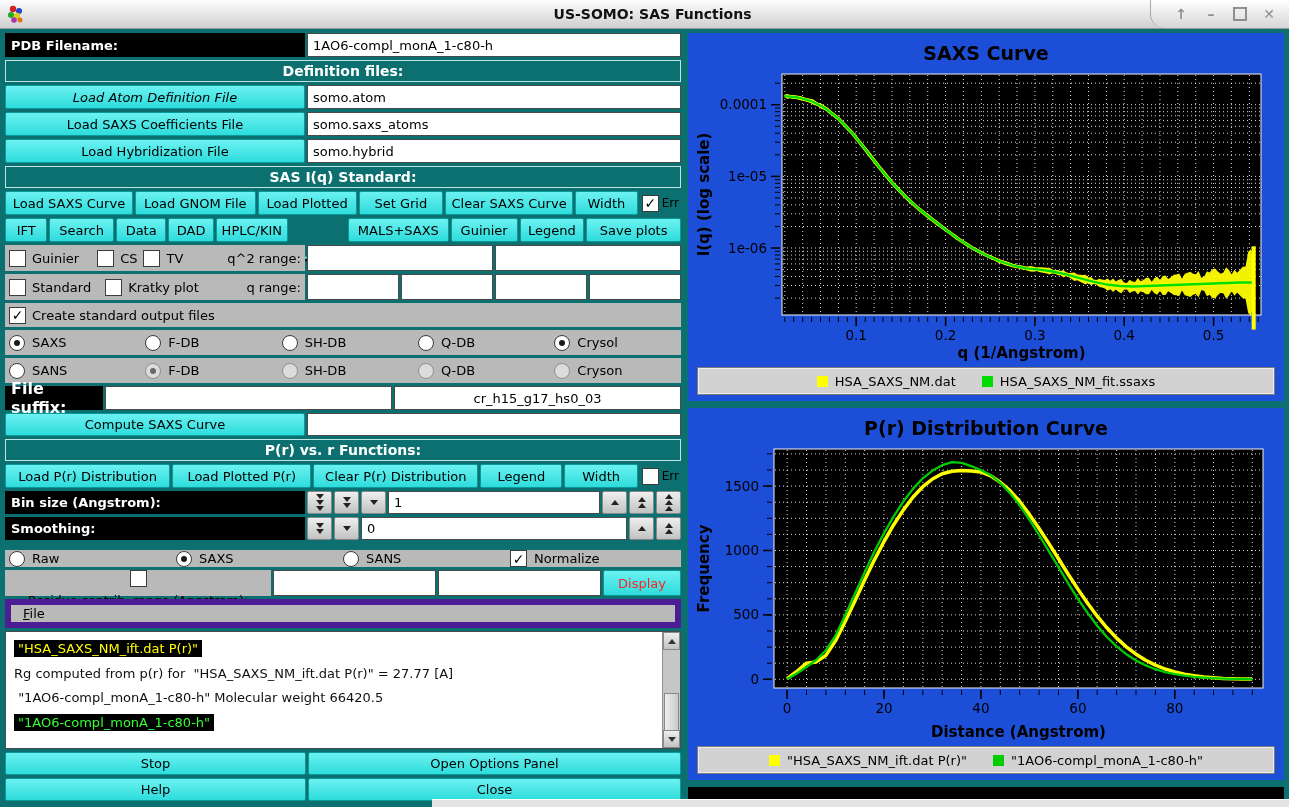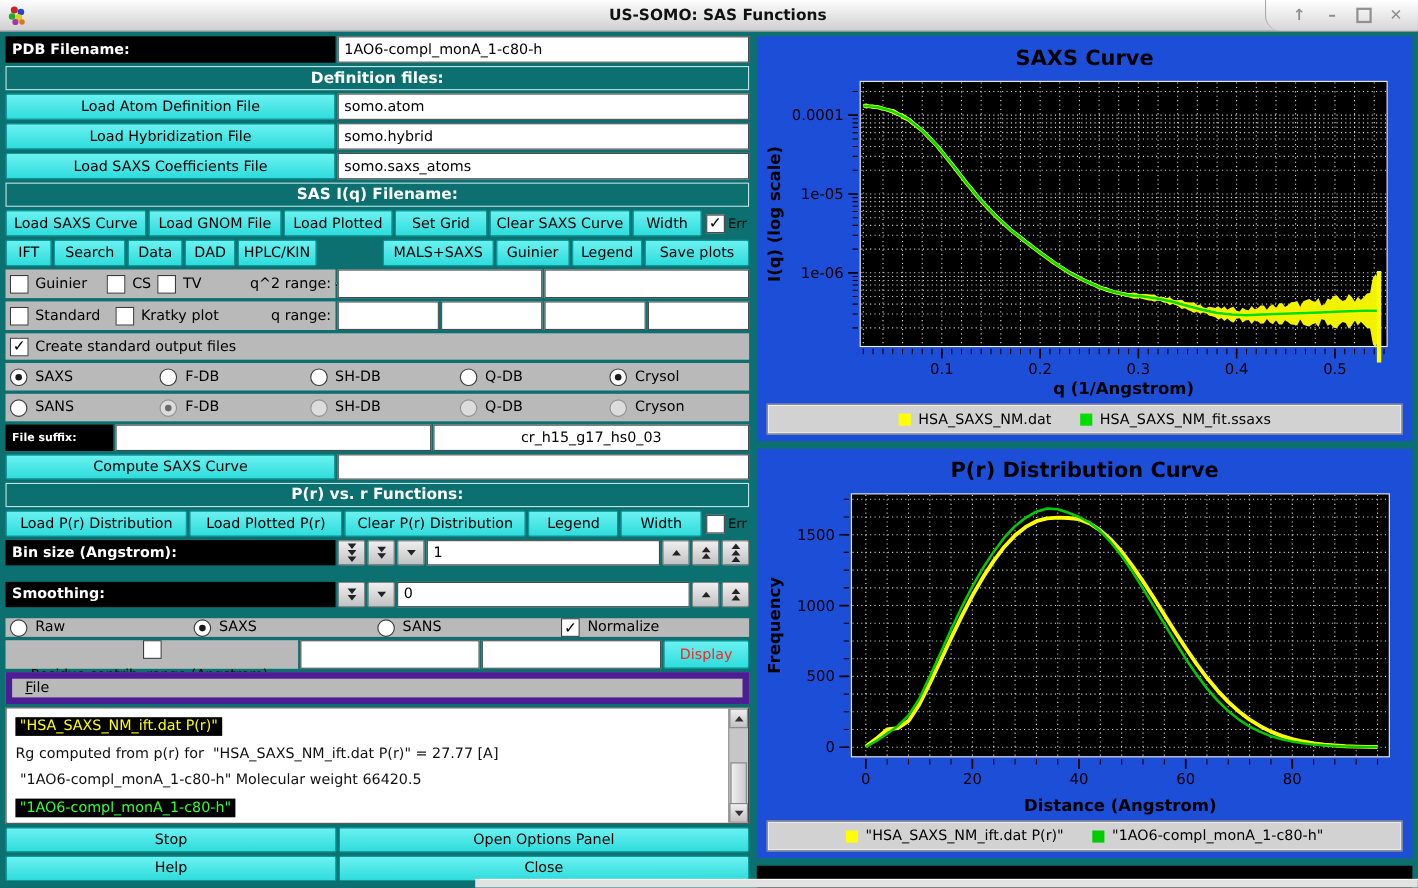--- a/index.html
+++ b/index.html
@@ -87,33 +87,33 @@
     <div class="left">
 
       <div class="row" style="height:24px;">
         <div class="lbl-black" style="width:288px;">PDB Filename:</div>
         <input class="field" style="flex: 1 1 0%;" value="1AO6-compl_monA_1-c80-h">
       </div>
 
       <div class="hdr">Definition files:</div>
 
       <div class="row" style="height:24px;">
-        <div class="btn" style="width:288px;">Load Atom Definition File</div>
+        <div class="btn" style="width:288px;font-style:italic;">Load Atom Definition File</div>
         <input class="field" style="flex: 1 1 0%;" value="somo.atom">
+      </div>
+      <div class="row" style="height:24px;">
+        <div class="btn" style="width:288px;">Load SAXS Coefficients File</div>
+        <input class="field" style="flex: 1 1 0%;" value="somo.saxs_atoms">
       </div>
       <div class="row" style="height:24px;">
         <div class="btn" style="width:288px;">Load Hybridization File</div>
         <input class="field" style="flex: 1 1 0%;" value="somo.hybrid">
       </div>
-      <div class="row" style="height:24px;">
-        <div class="btn" style="width:288px;">Load SAXS Coefficients File</div>
-        <input class="field" style="flex: 1 1 0%;" value="somo.saxs_atoms">
-      </div>
-
-      <div class="hdr">SAS I(q) Filename:</div>
+
+      <div class="hdr">SAS I(q) Standard:</div>
 
       <div class="row" style="height:24px;">
         <div class="btn" style="flex:1.6;">Load SAXS Curve</div>
         <div class="btn" style="flex:1.5;">Load GNOM File</div>
         <div class="btn" style="flex:1.2;">Load Plotted</div>
         <div class="btn" style="flex:1;">Set Grid</div>
         <div class="btn" style="flex:1.6;">Clear SAXS Curve</div>
         <div class="btn" style="flex:.7;">Width</div>
         <span style="display:flex;align-items:center;gap:3px;padding:0 2px;">
           <span class="cb on"></span>
@@ -213,21 +213,21 @@
               <span>Q-DB</span>
             </span>
           <span style="flex:.9;display:flex;align-items:center;gap:7px;">
               <span class="radio dis"></span>
               <span>Cryson</span>
             </span>
         </div>
       </div>
 
       <div class="row" style="height:24px;">
-        <div class="lbl-black" style="width:86px;font-size:10px;">File suffix:</div>
+        <div class="lbl-black" style="width:86px;font-size:16px;">File suffix:</div>
         <input class="field" style="flex: 1 1 0%;">
         <input class="field" style="flex: 1 1 0%; text-align: center;" value="cr_h15_g17_hs0_03">
       </div>
 
       <div class="row" style="height:23px;">
         <div class="btn" style="width:288px;">Compute SAXS Curve</div>
         <input class="field" style="flex: 1 1 0%;">
       </div>
 
       <div class="hdr">P(r) vs. r Functions:</div>
@@ -266,21 +266,21 @@
             <i class="up"></i>
             <i class="up"></i>
           </span>
         <span class="spin">
             <i class="up"></i>
             <i class="up"></i>
             <i class="up"></i>
           </span>
       </div>
 
-      <div class="row" style="height:23px;margin-top:12px;">
+      <div class="row" style="height:23px;">
         <div class="lbl-black" style="width:288px;">Smoothing:</div>
         <span class="spin">
             <i class="dn"></i>
             <i class="dn"></i>
           </span>
         <span class="spin">
             <i class="dn"></i>
           </span>
         <input class="field" style="flex: 1 1 0%;" value="0">
         <span class="spin">

